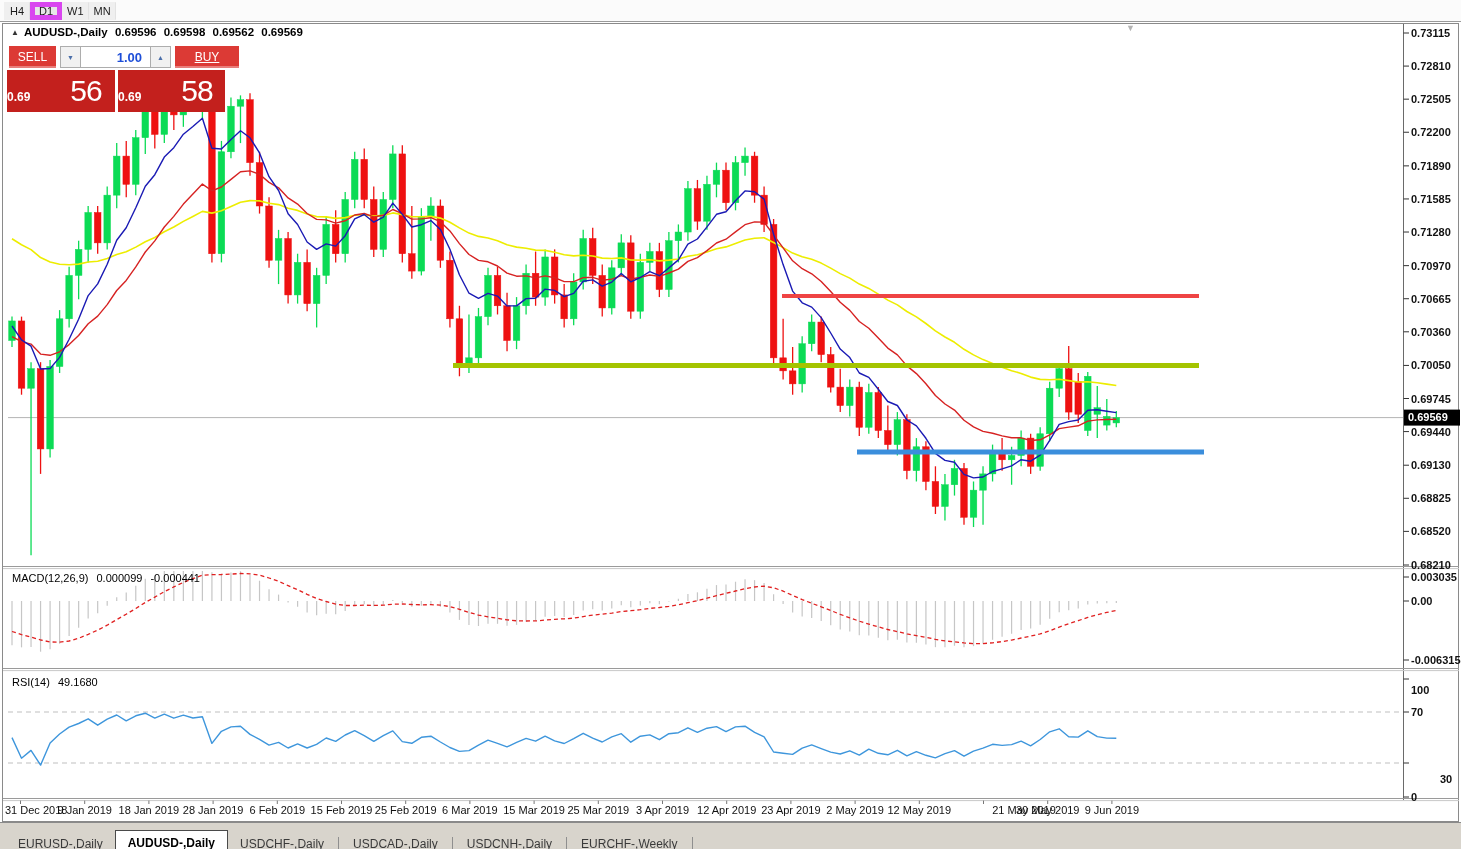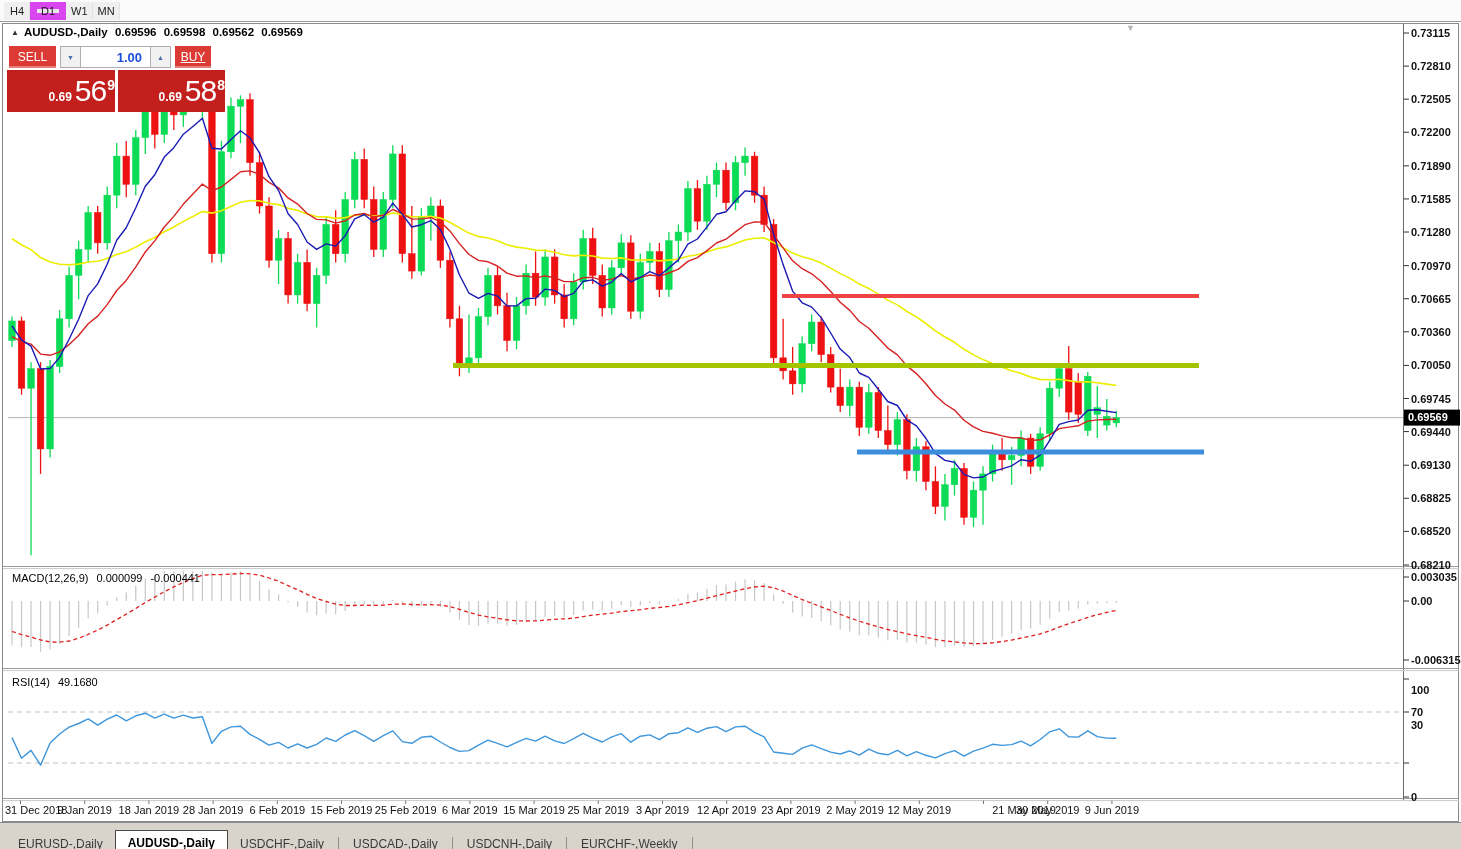--- a/index.html
+++ b/index.html
@@ -4,43 +4,43 @@
 <style>
   html,body{margin:0;padding:0;background:#fff;}
   .stage{position:relative;width:1461px;height:849px;background:#fff;overflow:hidden;
          font-family:"Liberation Sans",sans-serif;-webkit-font-smoothing:antialiased;}
   
   .toolbar{position:absolute;left:0;top:0;width:1461px;height:22px;background:#FBFBFB;
            border-bottom:1px solid #9A9A9A;display:flex;align-items:center;padding-left:4px;box-sizing:border-box;}
   .tf-btn{height:18px;min-width:26px;display:flex;align-items:center;justify-content:center;
           font-size:11px;color:#1c1c1c;border:1px solid transparent;border-right:1px solid #E2E2E2;
           padding:0 4px;cursor:default;}
-  .tf-btn.active{background:#E7E7E7;border:7px solid #d946ef;}
+  .tf-btn.active{background:#E7E7E7;border:5px solid #d946ef;}
   
   #chart-svg{position:absolute;left:0;top:0;}
   
   .chart-title{position:absolute;left:24px;top:26px;font-size:11.5px;font-weight:700;color:#000;white-space:nowrap;}
   .chart-title span{margin-right:4px;}
   .collapse-arrow{position:absolute;left:11px;top:28px;font-size:8px;color:#333;}
   .shift-marker{position:absolute;left:1126px;top:23px;font-size:9px;color:#B4B4B4;}
   
   .trade-panel{position:absolute;left:7px;top:46px;width:218px;height:66px;}
   .tp-btn{position:absolute;top:0;height:22px;background:#DC3A35;color:#fff;font-size:12px;
           display:flex;align-items:center;justify-content:center;border:none;cursor:pointer;
           box-shadow:inset 0 -2px 0 rgba(255,255,255,.35);}
   .tp-sell{left:2px;width:47px;}
-  .tp-buy{left:168px;width:36px;text-decoration:underline;}
+  .tp-buy{left:168px;width:64px;text-decoration:underline;}
   .tp-step{position:absolute;top:0;width:21px;height:22px;background:#F1F1F1;border:1px solid #ADADAD;
            box-sizing:border-box;color:#4A6EA9;font-size:7px;display:flex;align-items:center;justify-content:center;cursor:pointer;padding:0;}
   .tp-step-dn{left:53px;}
   .tp-step-up{left:143px;}
   .tp-vol{position:absolute;left:74px;top:0;width:69px;height:22px;border:1px solid #ADADAD;border-left:none;border-right:none;
           box-sizing:border-box;font-family:"Liberation Sans",sans-serif;font-size:13px;font-weight:700;color:#1d4ed8;text-align:right;padding-right:8px;}
   .tp-price{position:absolute;top:24px;height:42px;background:#C3201D;color:#fff;display:flex;
-            align-items:center;justify-content:flex-end;}
+            align-items:center;justify-content:flex-start;gap:37px;}
   .tp-price-sell{left:0;width:108px;}
   .tp-price-buy{left:111px;width:107px;}
   .tp-small{font-size:12px;font-weight:700;margin-right:3px;margin-top:12px;}
   .tp-big{font-size:30px;font-weight:400;letter-spacing:-1px;}
   .tp-sup{font-size:14px;font-weight:700;margin-top:-12px;margin-left:1px;}
   
   .ind-label{position:absolute;left:12px;font-size:11px;color:#000;white-space:nowrap;}
   .ind-label span{margin-right:5px;}
   
   .price-tick{position:absolute;left:1411px;font-size:11px;font-weight:700;color:#111;white-space:nowrap;}
@@ -541,21 +541,21 @@
       <div class="price-tick" style="top: 459.216px;">0.69130</div>
       <div class="price-tick" style="top: 492.297px;">0.68825</div>
       <div class="price-tick" style="top: 525.377px;">0.68520</div>
       <div class="price-tick" style="top: 559px;">0.68210</div>
       <div class="badge-label" style="top: 410.602px;">0.69569</div>
       <div class="price-tick" style="top: 571px;">0.003035</div>
       <div class="price-tick" style="top: 595px;">0.00</div>
       <div class="price-tick" style="top: 654px;">-0.006315</div>
       <div class="price-tick" style="top: 673px; margin-top: 11px;">100</div>
       <div class="price-tick" style="top: 706px;">70</div>
-      <div class="price-tick" style="top: 719px;">30</div>
+      <div class="price-tick" style="top: 773px; margin-left: 29px;">30</div>
       <div class="price-tick" style="top: 791px;">0</div>
       <div class="date-label" style="left: 5px;">31 Dec 2018</div>
       <div class="date-label" style="left: 84.7px; transform: translateX(-50%);">9 Jan 2019</div>
       <div class="date-label" style="left: 148.9px; transform: translateX(-50%);">18 Jan 2019</div>
       <div class="date-label" style="left: 213.1px; transform: translateX(-50%);">28 Jan 2019</div>
       <div class="date-label" style="left: 277.3px; transform: translateX(-50%);">6 Feb 2019</div>
       <div class="date-label" style="left: 341.5px; transform: translateX(-50%);">15 Feb 2019</div>
       <div class="date-label" style="left: 405.7px; transform: translateX(-50%);">25 Feb 2019</div>
       <div class="date-label" style="left: 469.9px; transform: translateX(-50%);">6 Mar 2019</div>
       <div class="date-label" style="left: 534.1px; transform: translateX(-50%);">15 Mar 2019</div>

